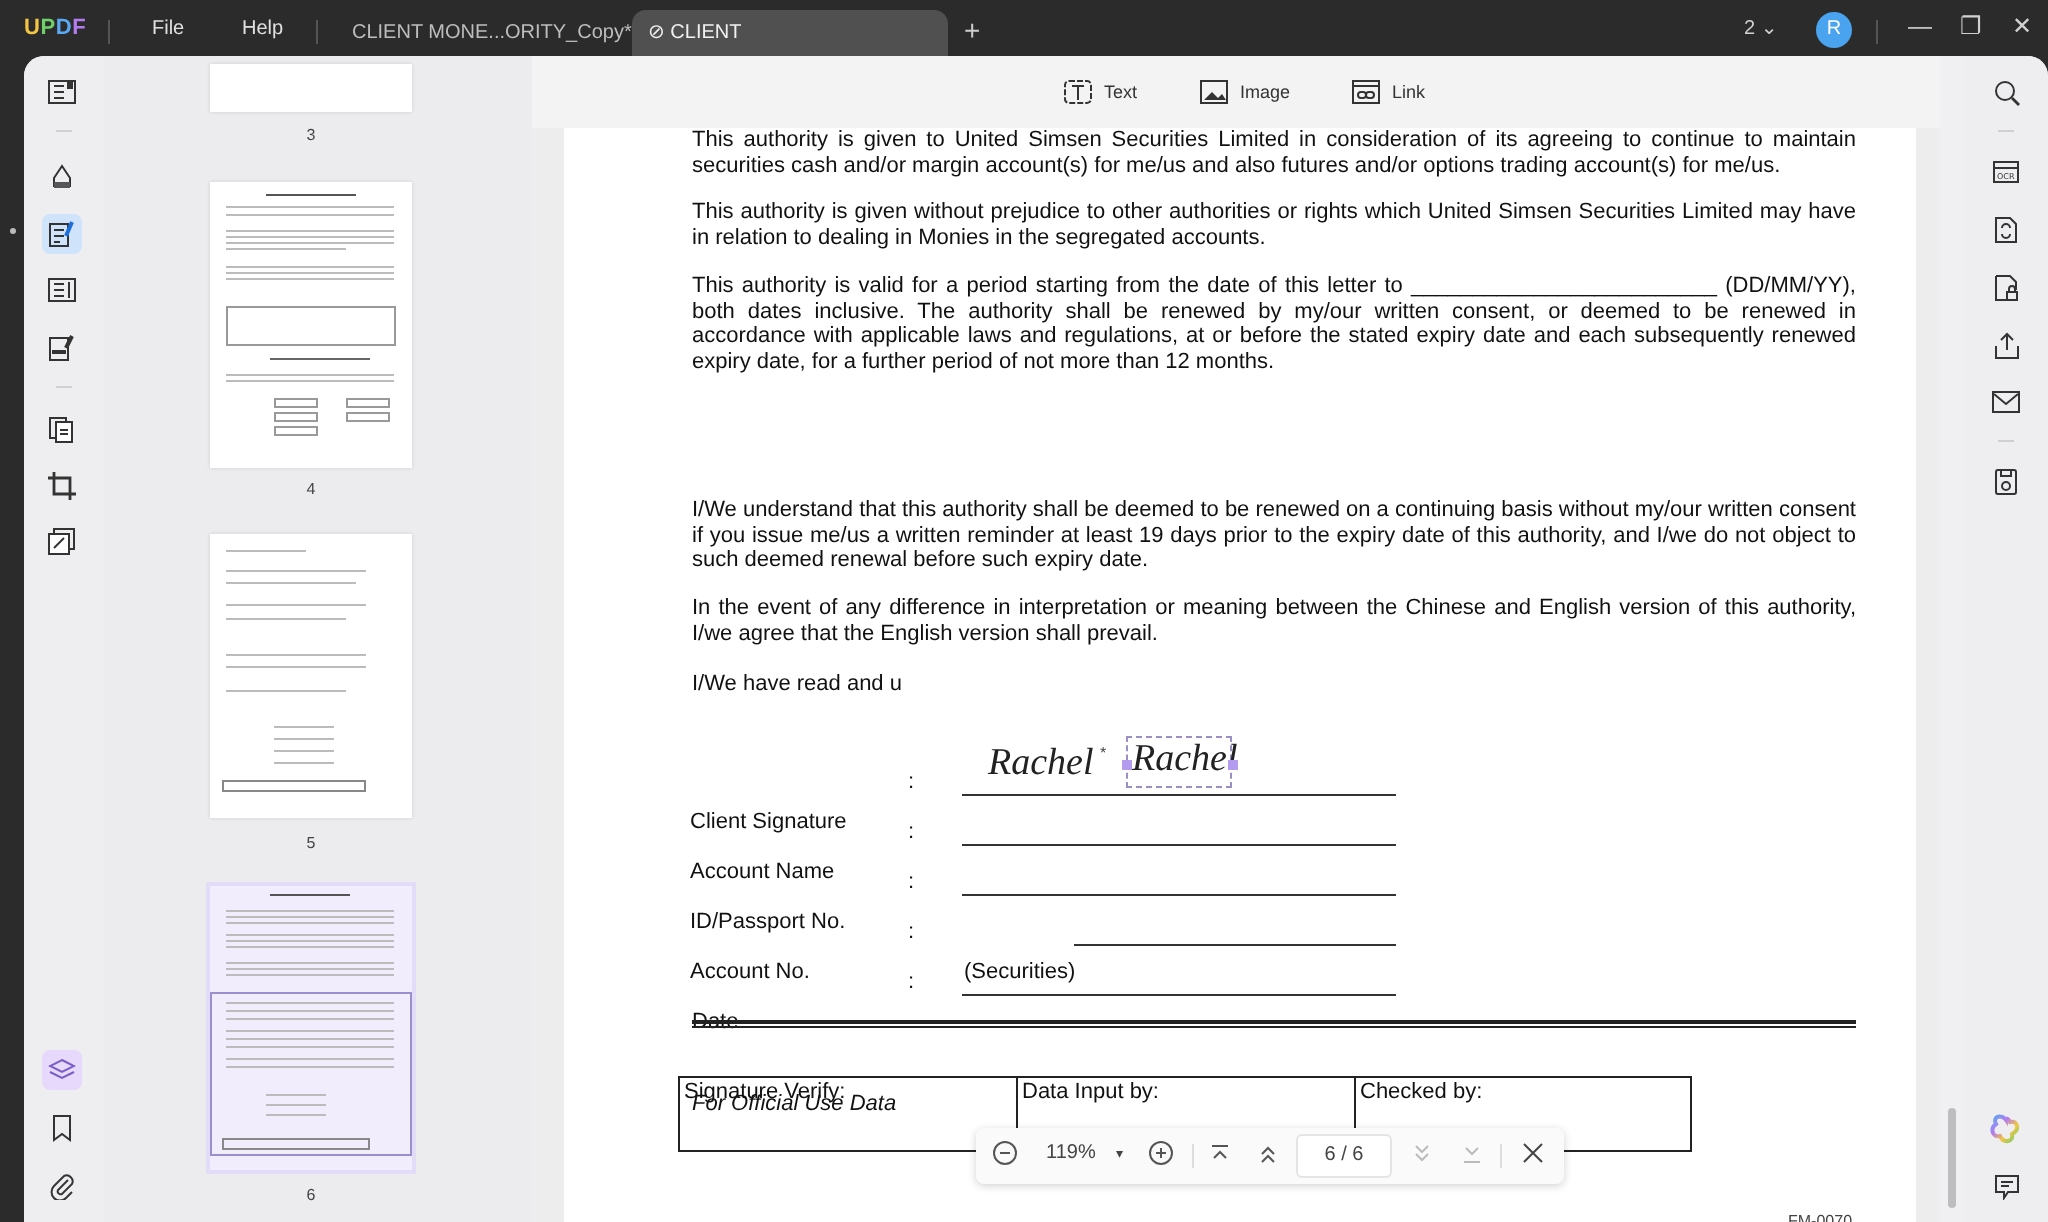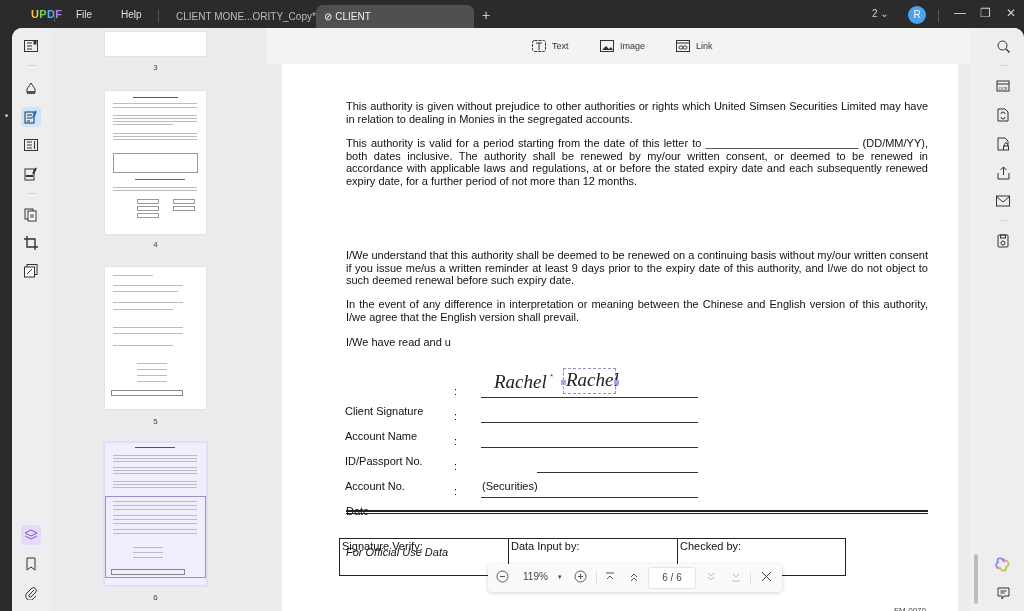--- a/index.html
+++ b/index.html
@@ -1,20 +1,20 @@
 <!DOCTYPE html>
 <html><head>
 <meta charset="utf-8">
 <style>
   * { box-sizing: border-box; margin: 0; padding: 0; }
   html, body { width: 1024px; height: 611px; overflow: hidden; background: #2b2b2b; font-family: "Liberation Sans", sans-serif; }
 
   
   .titlebar { position: absolute; left: 0; top: 0; width: 1024px; height: 30px; background: #2b2b2b; color: #d8d8d8; font-size: 11px; }
-  .logo { position: absolute; left: 12px; top: 8px; font-weight: bold; font-size: 11px; letter-spacing: 0.3px; margin-left: 19px; }
+  .logo { position: absolute; left: 12px; top: 8px; font-weight: bold; font-size: 11px; letter-spacing: 0.3px; }
   .logo span:nth-child(1){ color:#f4c542; } .logo span:nth-child(2){ color:#6fcf6a; } .logo span:nth-child(3){ color:#5aa9f2; } .logo span:nth-child(4){ color:#b57bf0; }
   .tb-sep { position: absolute; top: 10px; width: 1px; height: 12px; background: #555; }
   .menu { position: absolute; top: 9px; color: #e0e0e0; font-size: 10px; }
   .tab { position: absolute; top: 5px; height: 24px; line-height: 24px; font-size: 10px; color: #bdbdbd; padding: 0 8px; }
   .tab.active { background: #505050; color: #f0f0f0; border-radius: 7px 7px 0 0; }
   .tab .tclose { margin-left: 6px; color: #ccc; }
   .plus { position: absolute; left: 482px; top: 7px; font-size: 14px; color: #ccc; }
   .pagecount { position: absolute; left: 872px; top: 8px; color: #d0d0d0; font-size: 10px; }
   .avatar { position: absolute; left: 908px; top: 6px; width: 18px; height: 18px; border-radius: 50%; background: #4aa3ef; color: #fff; font-size: 10px; text-align: center; line-height: 18px; }
   .winbtn { position: absolute; top: 6px; color: #d0d0d0; font-size: 12px; }
@@ -263,23 +263,24 @@
             <rect x="0.5" y="0.5" width="13" height="11" fill="none" stroke="#333"></rect>
             <path d="M0.5 3h13" stroke="#333"></path>
             <rect x="3" y="6" width="4" height="3" rx="1.5" fill="none" stroke="#333"></rect>
             <rect x="7" y="6" width="4" height="3" rx="1.5" fill="none" stroke="#333"></rect>
           </svg>
         <span>Link</span>
       </div>
     </div>
 
     <div class="page">
+      <p class="para" style="top:0px">This authority is given to United Simsen Securities Limited in consideration of its agreeing to continue to maintain securities cash and/or margin account(s) for me/us and also futures and/or options trading account(s) for me/us.</p>
       <p class="para" style="top:36px">This authority is given without prejudice to other authorities or rights which United Simsen Securities Limited may have in relation to dealing in Monies in the segregated accounts.</p>
       <p class="para" style="top:73px">This authority is valid for a period starting from the date of this letter to _________________________ (DD/MM/YY), both dates inclusive. The authority shall be renewed by my/our written consent, or deemed to be renewed in accordance with applicable laws and regulations, at or before the stated expiry date and each subsequently renewed expiry date, for a further period of not more than 12 months.</p>
-      <p class="para" style="top:185px">I/We understand that this authority shall be deemed to be renewed on a continuing basis without my/our written consent if you issue me/us a written reminder at least 9 days prior to the expiry date of this authority, and I/we do not object to such deemed renewal before such expiry date.</p>
+      <p class="para" style="top:185px">I/We understand that this authority shall be deemed to be renewed on a continuing basis without my/our written consent if you issue me/us a written reminder at least 19 days prior to the expiry date of this authority, and I/we do not object to such deemed renewal before such expiry date.</p>
       <p class="para" style="top:234px">In the event of any difference in interpretation or meaning between the Chinese and English version of this authority, I/we agree that the English version shall prevail.</p>
       <p class="para" style="top:272px">I/We have read and u</p>
 
       <div class="row-label" style="top:321px">Client Signature</div>
       <div class="colon" style="top:321px">:</div>
       <div class="uline" style="top:333px"></div>
 
       <div class="row-label" style="top:346px">Account Name</div>
       <div class="colon" style="top:346px">:</div>
       <div class="uline" style="top:358px"></div>

